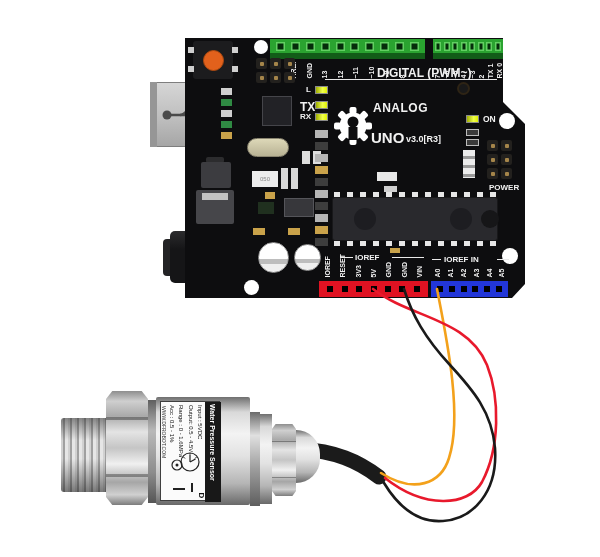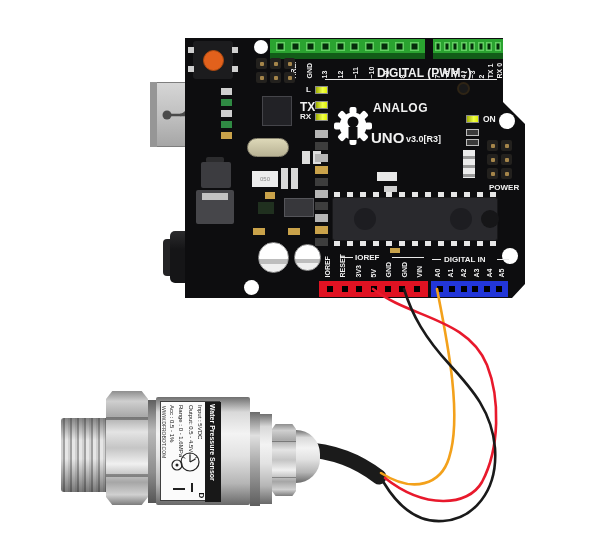--- a/index.html
+++ b/index.html
@@ -288,21 +288,21 @@
   <span class="slk" style="left:355px; top:253px; font-size:8px;">IOREF</span>
   <div class="line" style="left:340px; top:257px; width:13px;"></div>
   <div class="line" style="left:392px; top:257px; width:32px;"></div>
 
   <span class="vlab" style="left:427px; top:263px; width:20px;">A0</span>
   <span class="vlab" style="left:440px; top:263px; width:20px;">A1</span>
   <span class="vlab" style="left:453px; top:263px; width:20px;">A2</span>
   <span class="vlab" style="left:466px; top:263px; width:20px;">A3</span>
   <span class="vlab" style="left:479px; top:263px; width:20px;">A4</span>
   <span class="vlab" style="left:491px; top:263px; width:20px;">A5</span>
-  <span class="slk" style="left:444px; top:255px; font-size:8px;">DIGITAL IN</span>
+  <span class="slk" style="left:444px; top:255px; font-size:8px;">IOREF IN</span>
   <div class="line" style="left:432px; top:259px; width:9px;"></div>
   <div class="line" style="left:497px; top:259px; width:12px;"></div>
 
   <div class="abs hblock hred" style="left:319px; top:281px; width:109px; height:16px;">
     <div class="hhole"></div>
       <div class="hhole"></div>
       <div class="hhole"></div>
       <div class="hhole"></div>
       <div class="hhole"></div>
       <div class="hhole"></div>

